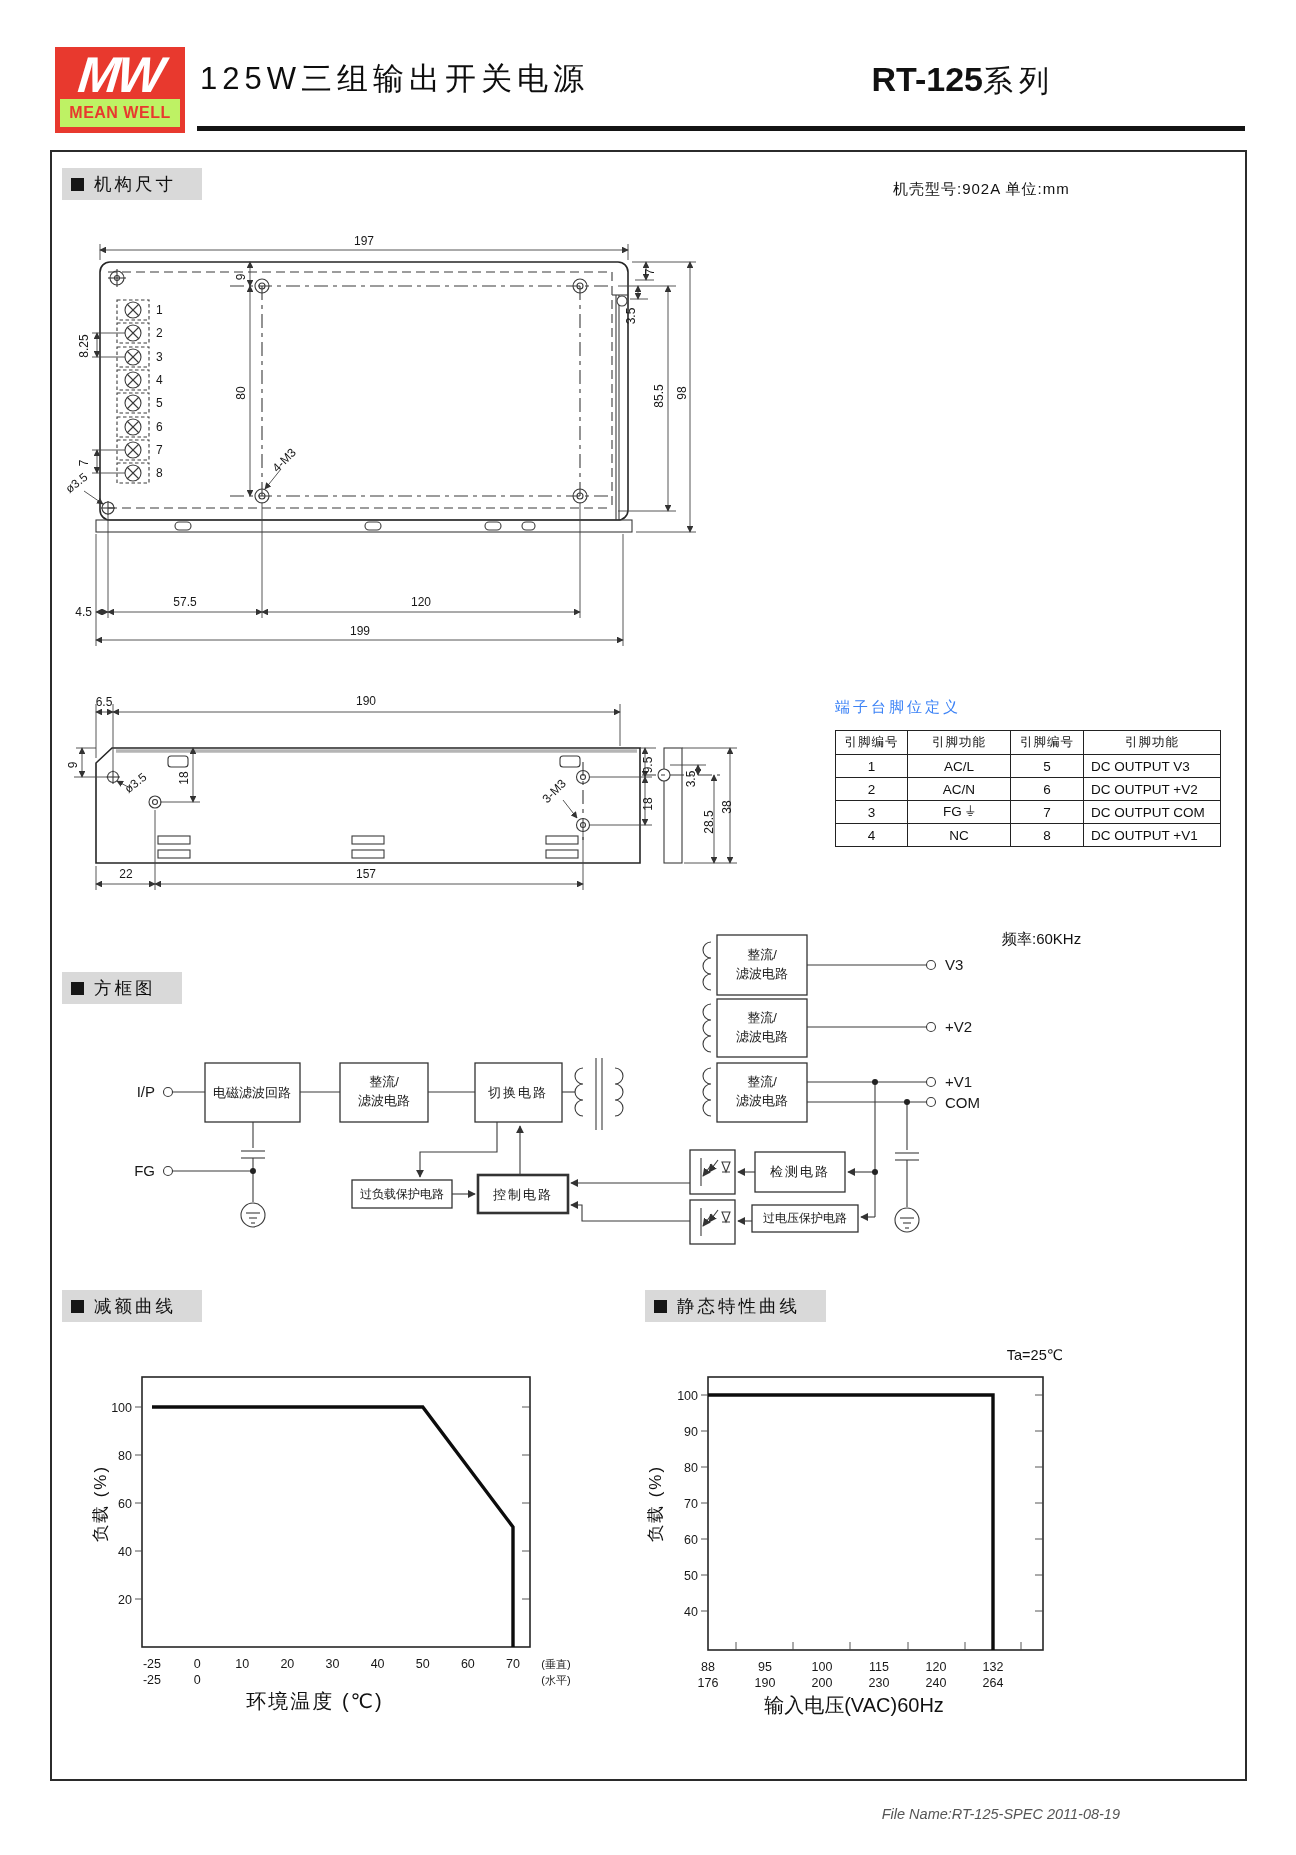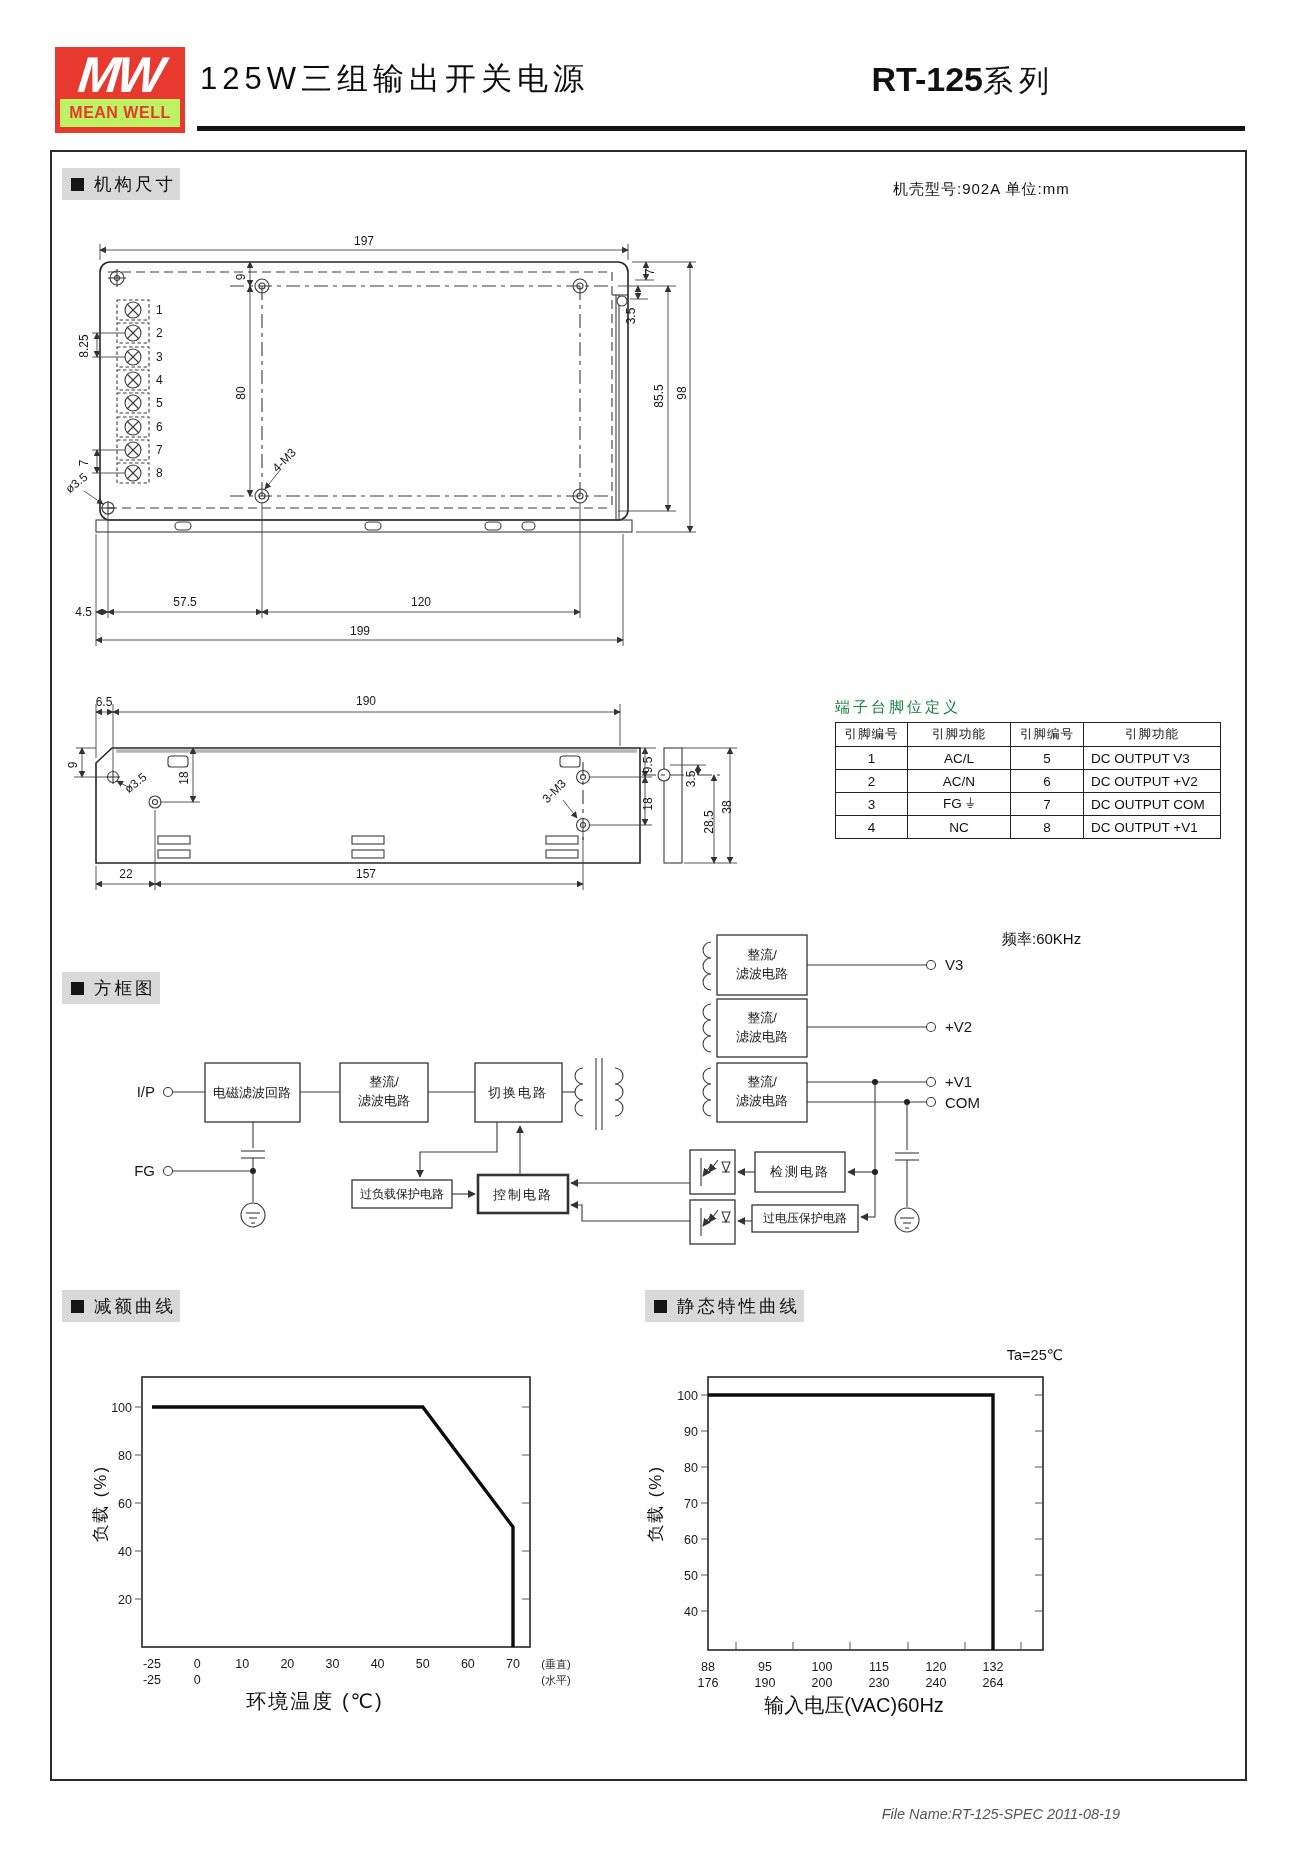--- a/index.html
+++ b/index.html
@@ -14,32 +14,32 @@
              display:flex;align-items:center;justify-content:center;}
   .logo-band span{color:#e8392e;font-weight:bold;font-size:16px;letter-spacing:.5px;}
   .doc-title{left:200px;top:58px;font-size:31px;letter-spacing:5px;color:#0d0d0d;}
   .doc-series{left:810px;top:60px;width:245px;text-align:right;white-space:nowrap;}
   .doc-series .b{font-weight:bold;font-size:34px;letter-spacing:0;}
   .doc-series .r{font-size:30px;letter-spacing:6px;}
   .title-rule{left:197px;top:126px;width:1048px;height:5px;background:#141414;}
   .page-border{left:50px;top:150px;width:1193px;height:1627px;border:2px solid #2b2b2b;}
   
   .section{background:#d9d9d9;display:flex;align-items:center;gap:10px;
-           padding:4px 4px 4px 9px;font-size:17.5px;letter-spacing:3px;color:#101010;}
+           padding:4px 26px 4px 9px;font-size:17.5px;letter-spacing:3px;color:#101010;}
   .section .sq{width:13px;height:13px;background:#161616;display:inline-block;}
   .sec-mech{left:62px;top:168px;}
   .sec-block{left:62px;top:972px;}
   .sec-der{left:62px;top:1290px;}
   .sec-stat{left:645px;top:1290px;}
   .case-note{left:893px;top:180px;font-size:15px;letter-spacing:1px;}
   .freq{left:1002px;top:930px;font-size:15px;}
   .ta{left:943px;top:1347px;width:120px;text-align:right;font-size:14.5px;}
   
   .pin-wrap{left:835px;top:698px;}
-  .pin-caption{font-size:15px;letter-spacing:3px;margin-bottom:5px;color:#15803d;}
+  .pin-caption{font-size:15px;letter-spacing:3px;margin-bottom:13px;color:#3b82f6;}
   table.pin{border-collapse:collapse;}
   .pin th,.pin td{border:1.4px solid #222;text-align:center;font-size:13.5px;color:#0f0f0f;
                   height:22px;padding:0 4px;font-weight:normal;}
   .pin th{font-size:12.5px;letter-spacing:1px;height:23px;}
   .pin td.c3{text-align:left;padding-left:7px;}
   
   .ylab{transform:rotate(-90deg);font-size:17px;letter-spacing:2px;text-align:center;}
   .y1{left:30px;top:1492px;width:140px;}
   .y2{left:585px;top:1492px;width:140px;}
   .xlab1{left:215px;top:1688px;width:200px;text-align:center;font-size:20px;letter-spacing:2px;}

